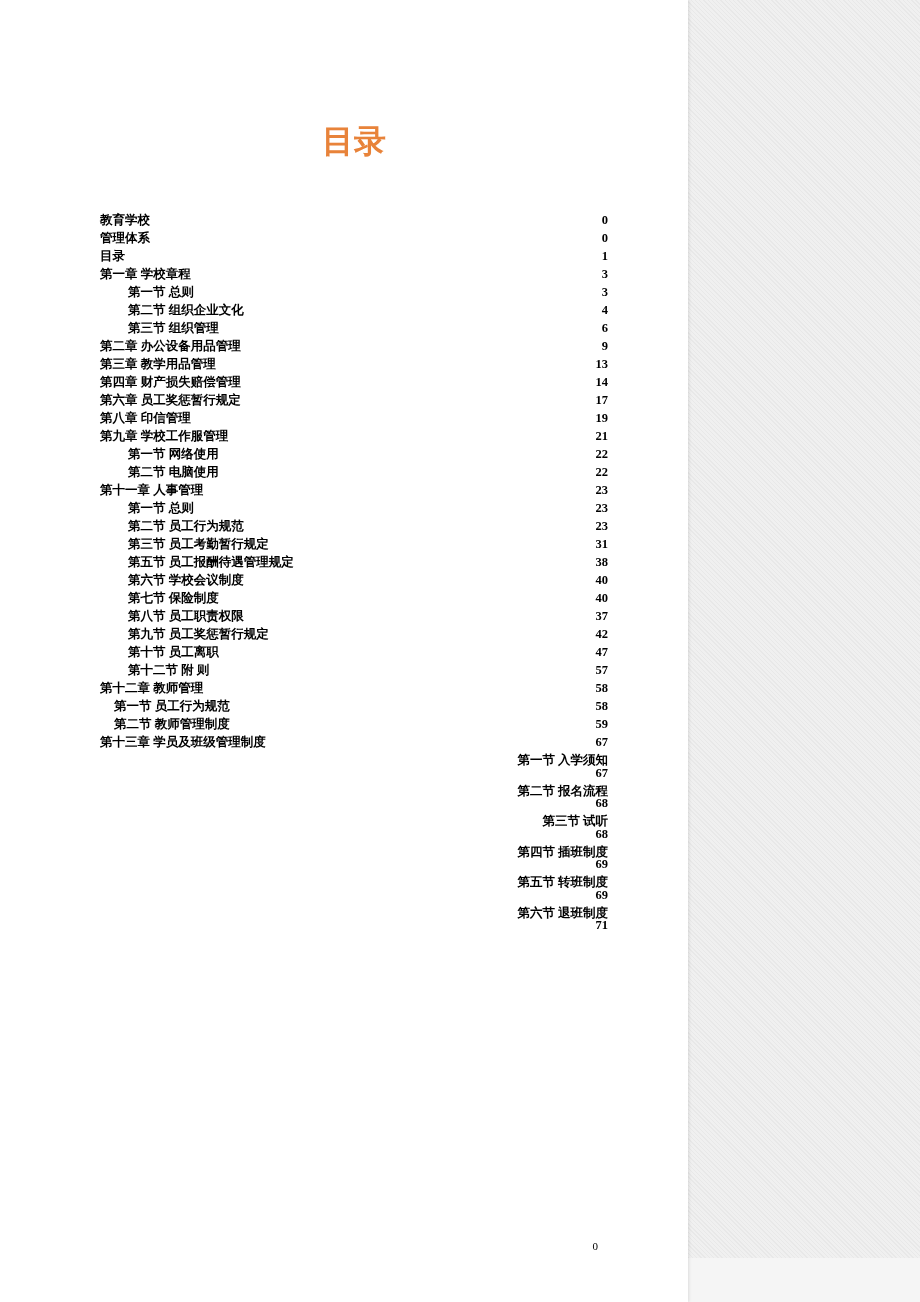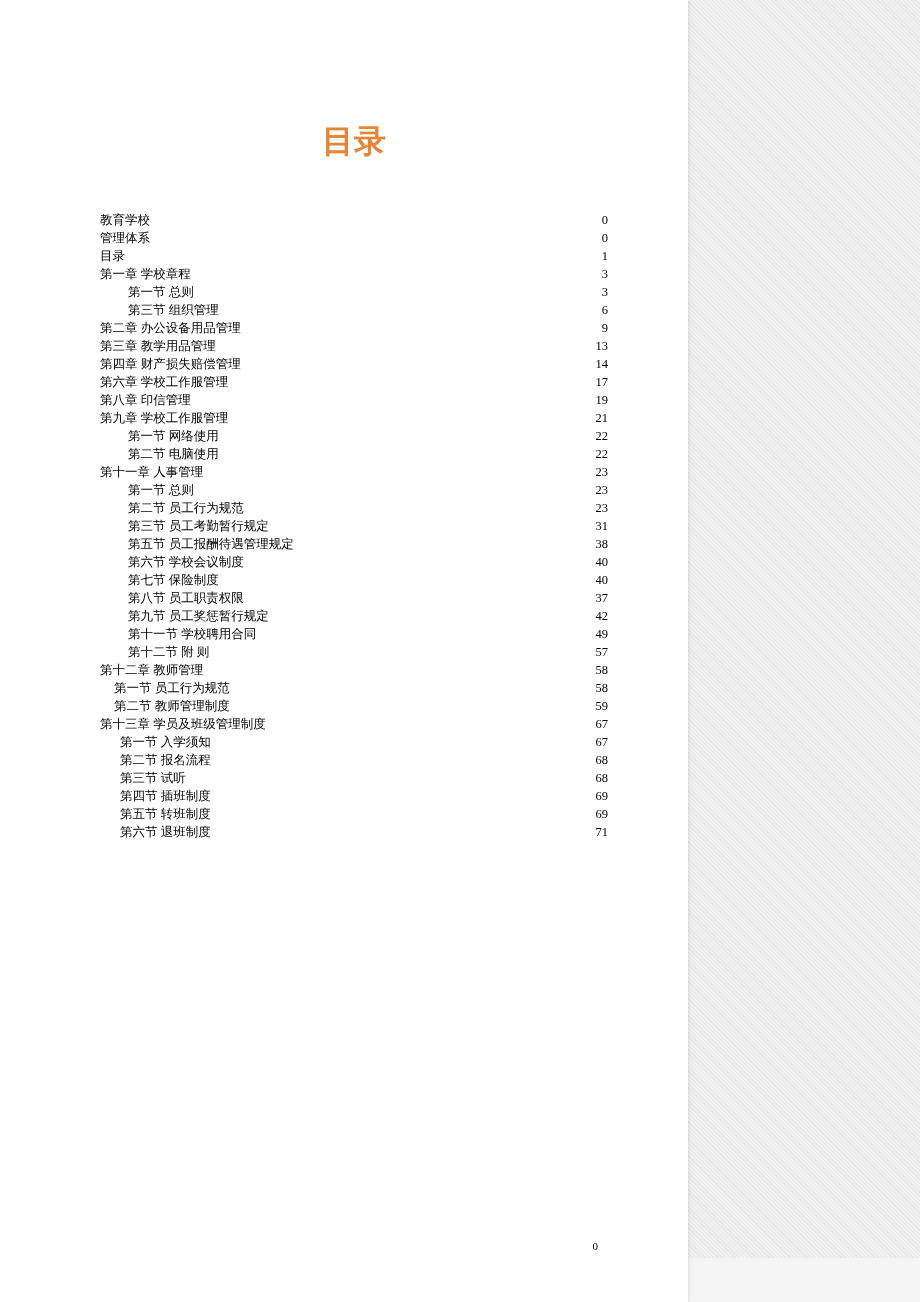--- a/index.html
+++ b/index.html
@@ -50,32 +50,34 @@
     .toc {
       font-size: 12.5px;
       color: #000;
       line-height: 1.0;
     }
     .toc-entry {
       display: flex;
       align-items: flex-end;
       margin-bottom: 5.5px;
       white-space: nowrap;
+      font-weight: bold;
     }
     .toc-entry.level-1 {
       padding-left: 0;
     }
     .toc-entry.level-2 {
       padding-left: 28px;
     }
     .toc-entry.level-2b {
       padding-left: 14px;
     }
     .toc-entry.level-2c {
       padding-left: 20px;
+      flex-direction: column;
     }
     .toc-label {
       flex-shrink: 0;
     }
     .toc-leader {
       flex: 1;
       overflow: hidden;
       position: relative;
       margin: 0 2px;
     }
@@ -126,41 +128,46 @@
           <span class="toc-label">第一章  学校章程</span>
           <span class="toc-leader"></span>
           <span class="toc-page">3</span>
         </div>
         <div class="toc-entry level-2">
           <span class="toc-label">第一节  总则</span>
           <span class="toc-leader"></span>
           <span class="toc-page">3</span>
         </div>
         <div class="toc-entry level-2">
+          <span class="toc-label">第二节  组织企业文化</span>
+          <span class="toc-leader"></span>
+          <span class="toc-page">4</span>
+        </div>
+        <div class="toc-entry level-2">
           <span class="toc-label">第三节  组织管理</span>
           <span class="toc-leader"></span>
           <span class="toc-page">6</span>
         </div>
         <div class="toc-entry level-1">
           <span class="toc-label">第二章  办公设备用品管理</span>
           <span class="toc-leader"></span>
           <span class="toc-page">9</span>
         </div>
         <div class="toc-entry level-1">
           <span class="toc-label">第三章  教学用品管理</span>
           <span class="toc-leader"></span>
           <span class="toc-page">13</span>
         </div>
         <div class="toc-entry level-1">
           <span class="toc-label">第四章  财产损失赔偿管理</span>
           <span class="toc-leader"></span>
           <span class="toc-page">14</span>
         </div>
         <div class="toc-entry level-1">
-          <span class="toc-label">第六章  学校工作服管理</span>
+          <span class="toc-label">第六章  员工奖惩暂行规定</span>
           <span class="toc-leader"></span>
           <span class="toc-page">17</span>
         </div>
         <div class="toc-entry level-1">
           <span class="toc-label">第八章  印信管理</span>
           <span class="toc-leader"></span>
           <span class="toc-page">19</span>
         </div>
         <div class="toc-entry level-1">
           <span class="toc-label">第九章  学校工作服管理</span>
@@ -216,23 +223,23 @@
           <span class="toc-label">第八节  员工职责权限</span>
           <span class="toc-leader"></span>
           <span class="toc-page">37</span>
         </div>
         <div class="toc-entry level-2">
           <span class="toc-label">第九节  员工奖惩暂行规定</span>
           <span class="toc-leader"></span>
           <span class="toc-page">42</span>
         </div>
         <div class="toc-entry level-2">
-          <span class="toc-label">第十一节    学校聘用合同</span>
-          <span class="toc-leader"></span>
-          <span class="toc-page">49</span>
+          <span class="toc-label">第十节  员工离职</span>
+          <span class="toc-leader"></span>
+          <span class="toc-page">47</span>
         </div>
         <div class="toc-entry level-2">
           <span class="toc-label">第十二节  附  则</span>
           <span class="toc-leader"></span>
           <span class="toc-page">57</span>
         </div>
         <div class="toc-entry level-1">
           <span class="toc-label">第十二章  教师管理</span>
           <span class="toc-leader"></span>
           <span class="toc-page">58</span>

